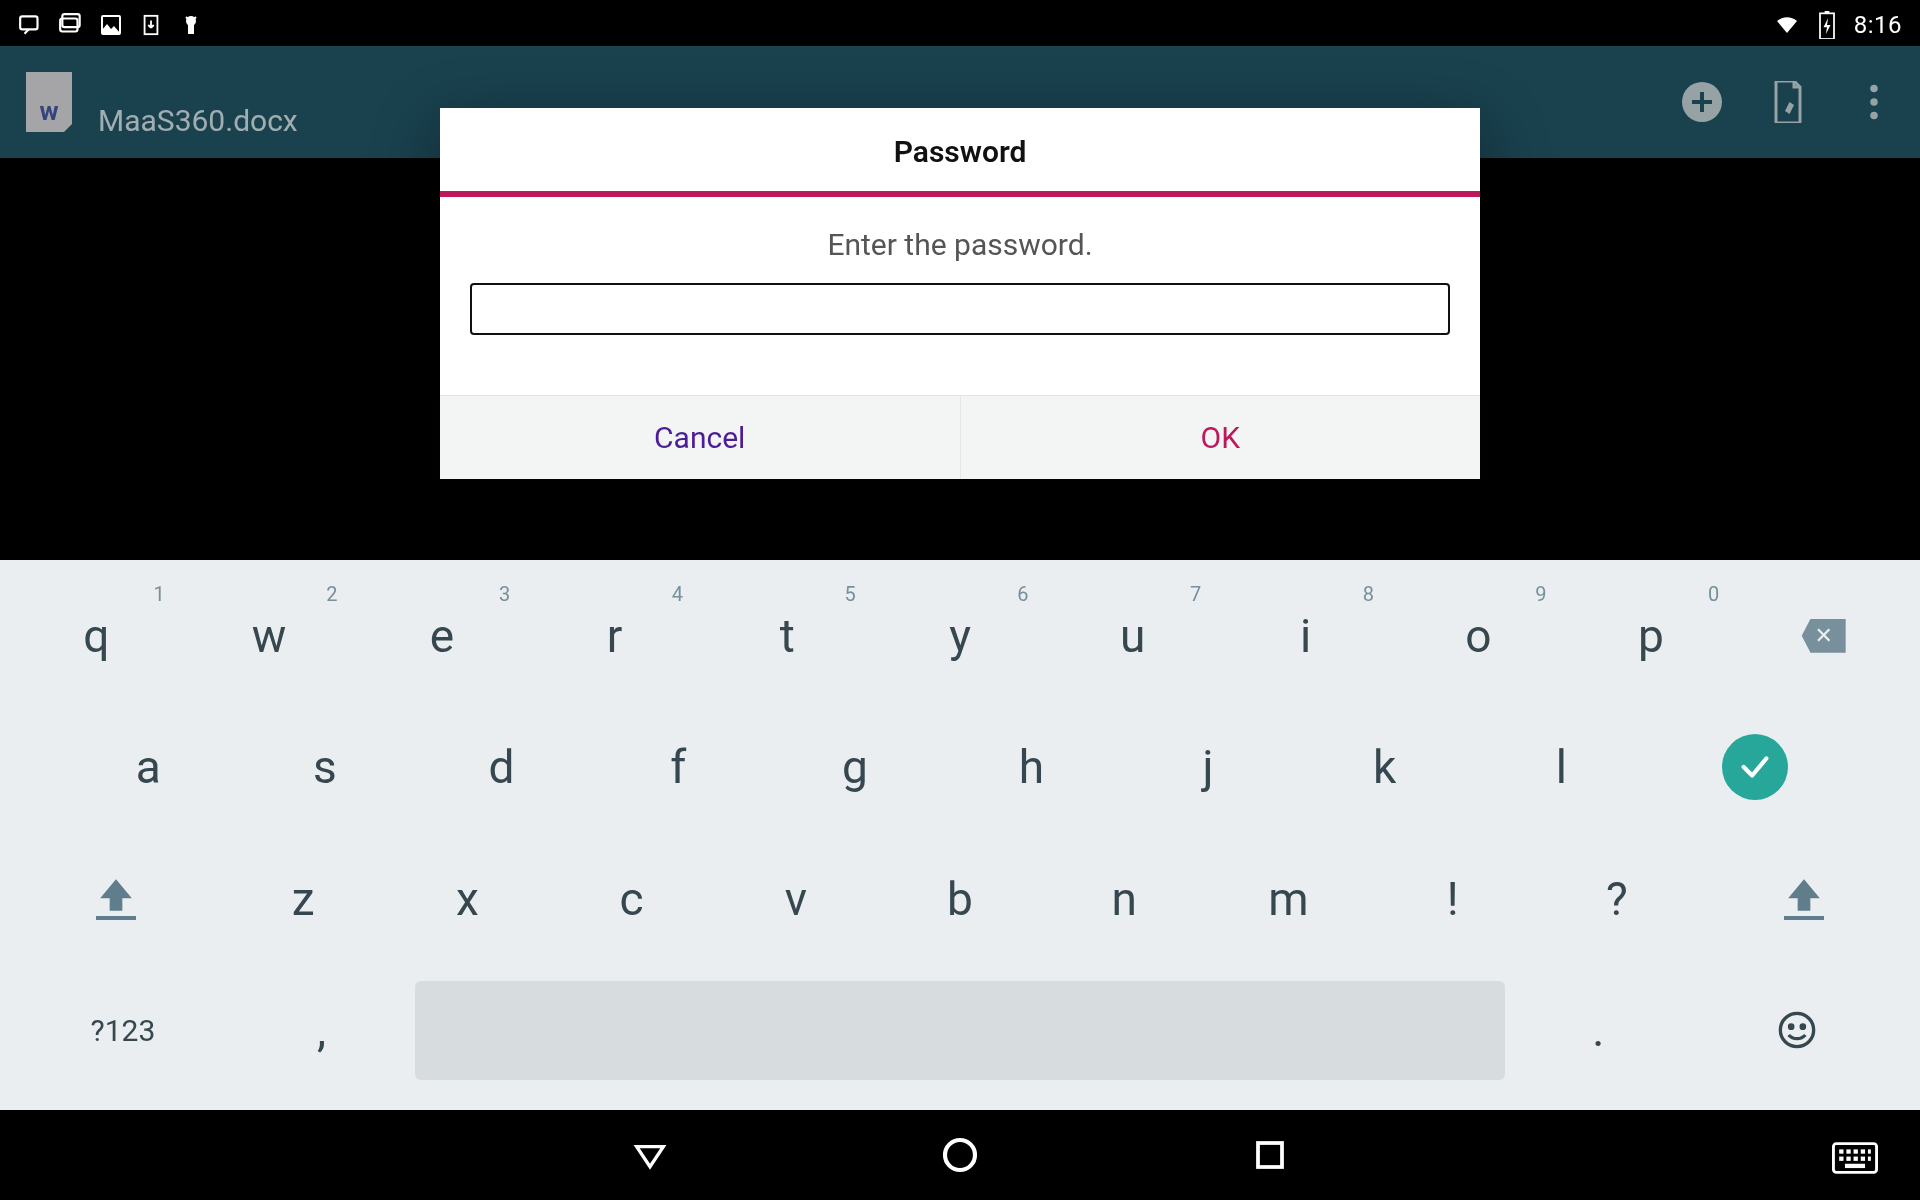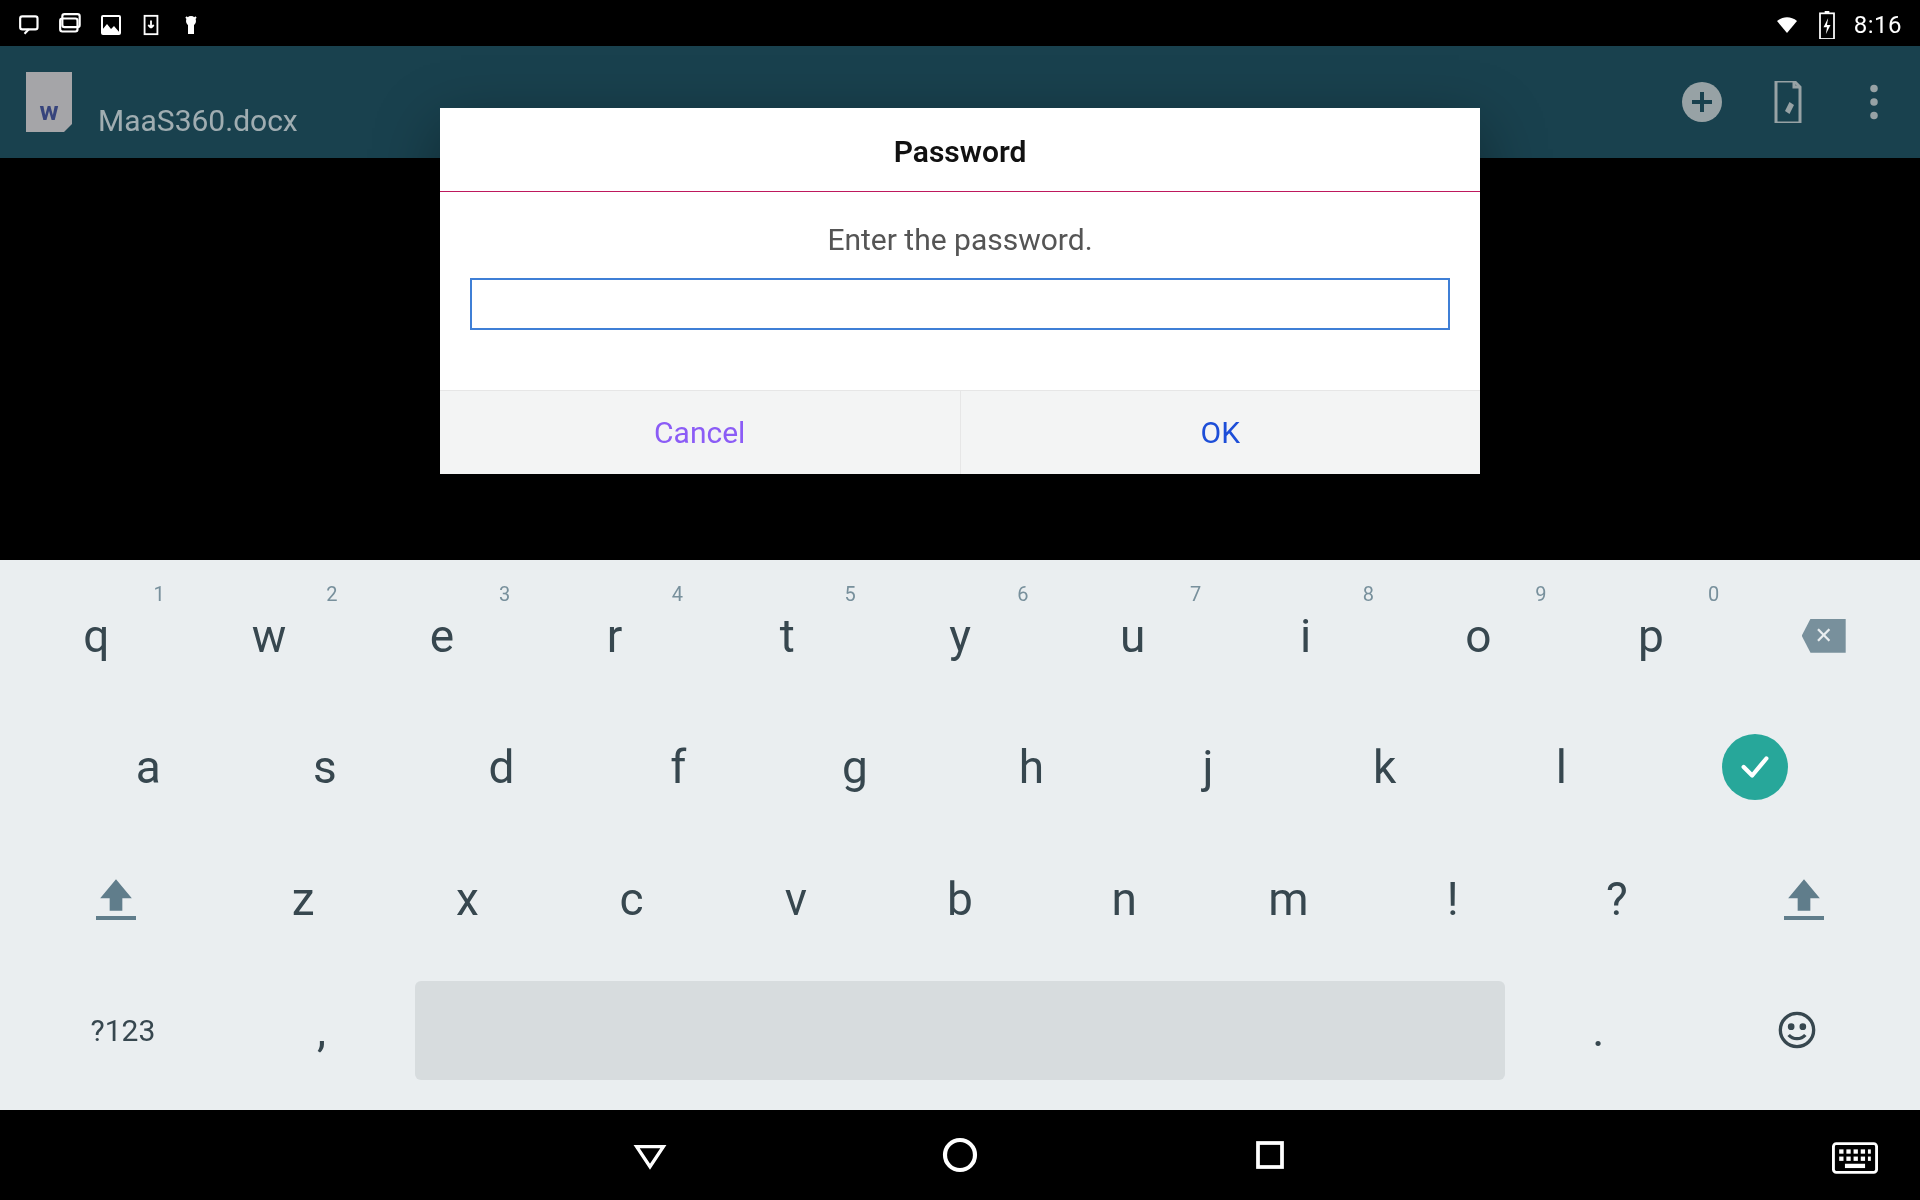--- a/index.html
+++ b/index.html
@@ -46,37 +46,37 @@
   
 
   
   .dialog {
     position: absolute; top: 108px; left: 50%; transform: translateX(-50%);
     width: 1040px; background:#fff; box-shadow: 0 20px 60px rgba(0,0,0,0.4);
     display:flex; flex-direction:column;
   }
   .dialog-title {
     text-align:center; font-size: 30px; font-weight: 600; color:#111; padding: 26px 0 22px;
-    border-bottom:1px solid #be185d;
+    border-bottom:6px solid #be185d;
   }
   .dialog-body { padding: 30px 30px 60px; }
   .dialog-msg { text-align:center; font-size: 30px; color:#555; margin-bottom: 21px; }
   .pwd-input {
     width: 100%; height: 52px; border:2px solid #3f7fd6; background:#fff;
     padding: 0 12px; font-size: 24px;
   }
   .dialog-buttons {
     display:flex; border-top:1px solid #e6e6e6; background:#f3f4f4;
   }
   .dlg-btn {
     flex:1; text-align:center; padding: 24px 0; font-size: 30px;
     background:transparent; border:none; cursor:pointer;
   }
-  .dlg-btn.cancel { color:#8b5cf6; }
-  .dlg-btn.ok { color:#1d4ed8;text-align:center; }
+  .dlg-btn.cancel { color:#4c1d95; }
+  .dlg-btn.ok { color:#be185d;text-align:center; }
   .dlg-divider { width:1px; background:#e6e6e6; }
 
   
   .keyboard {
     position:absolute; left:0; right:0; bottom:90px; 
     top: 560px;
     background:#eaeef0; padding: 10px 10px 14px;
     display:flex; flex-direction:column;
   }
   .kb-row { display:flex; flex:1; align-items:stretch; margin:6px 0; }

